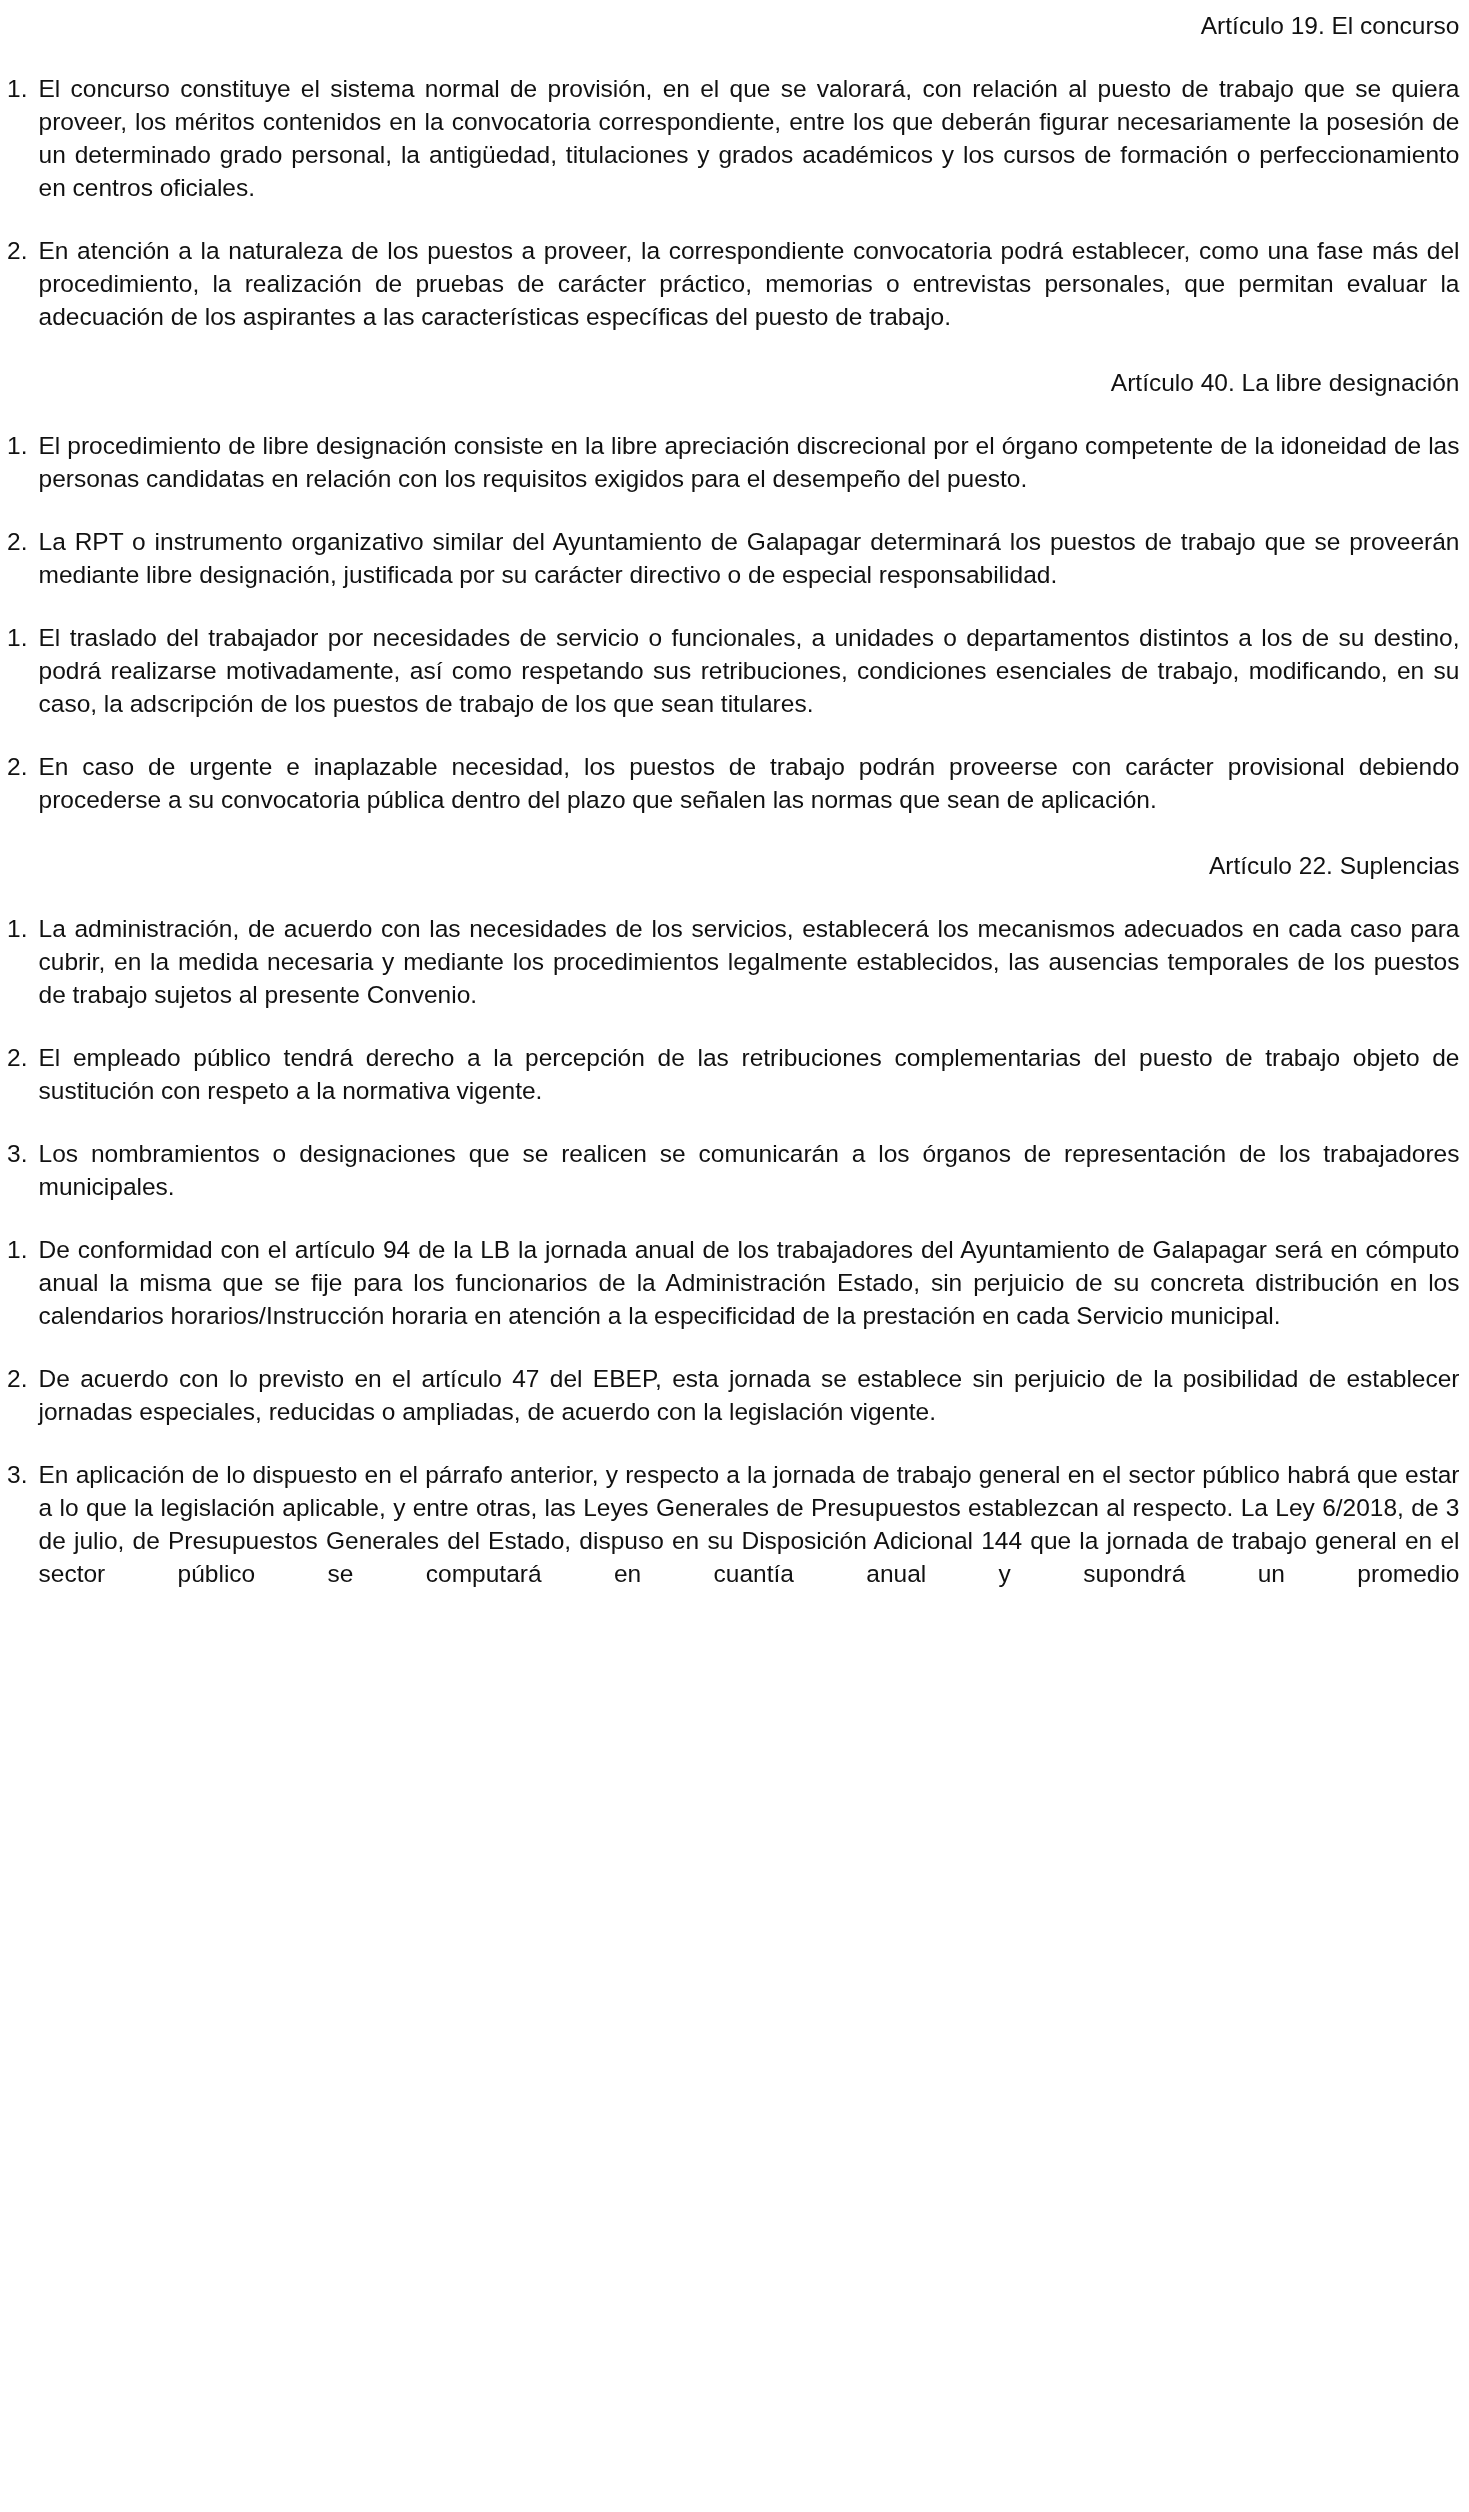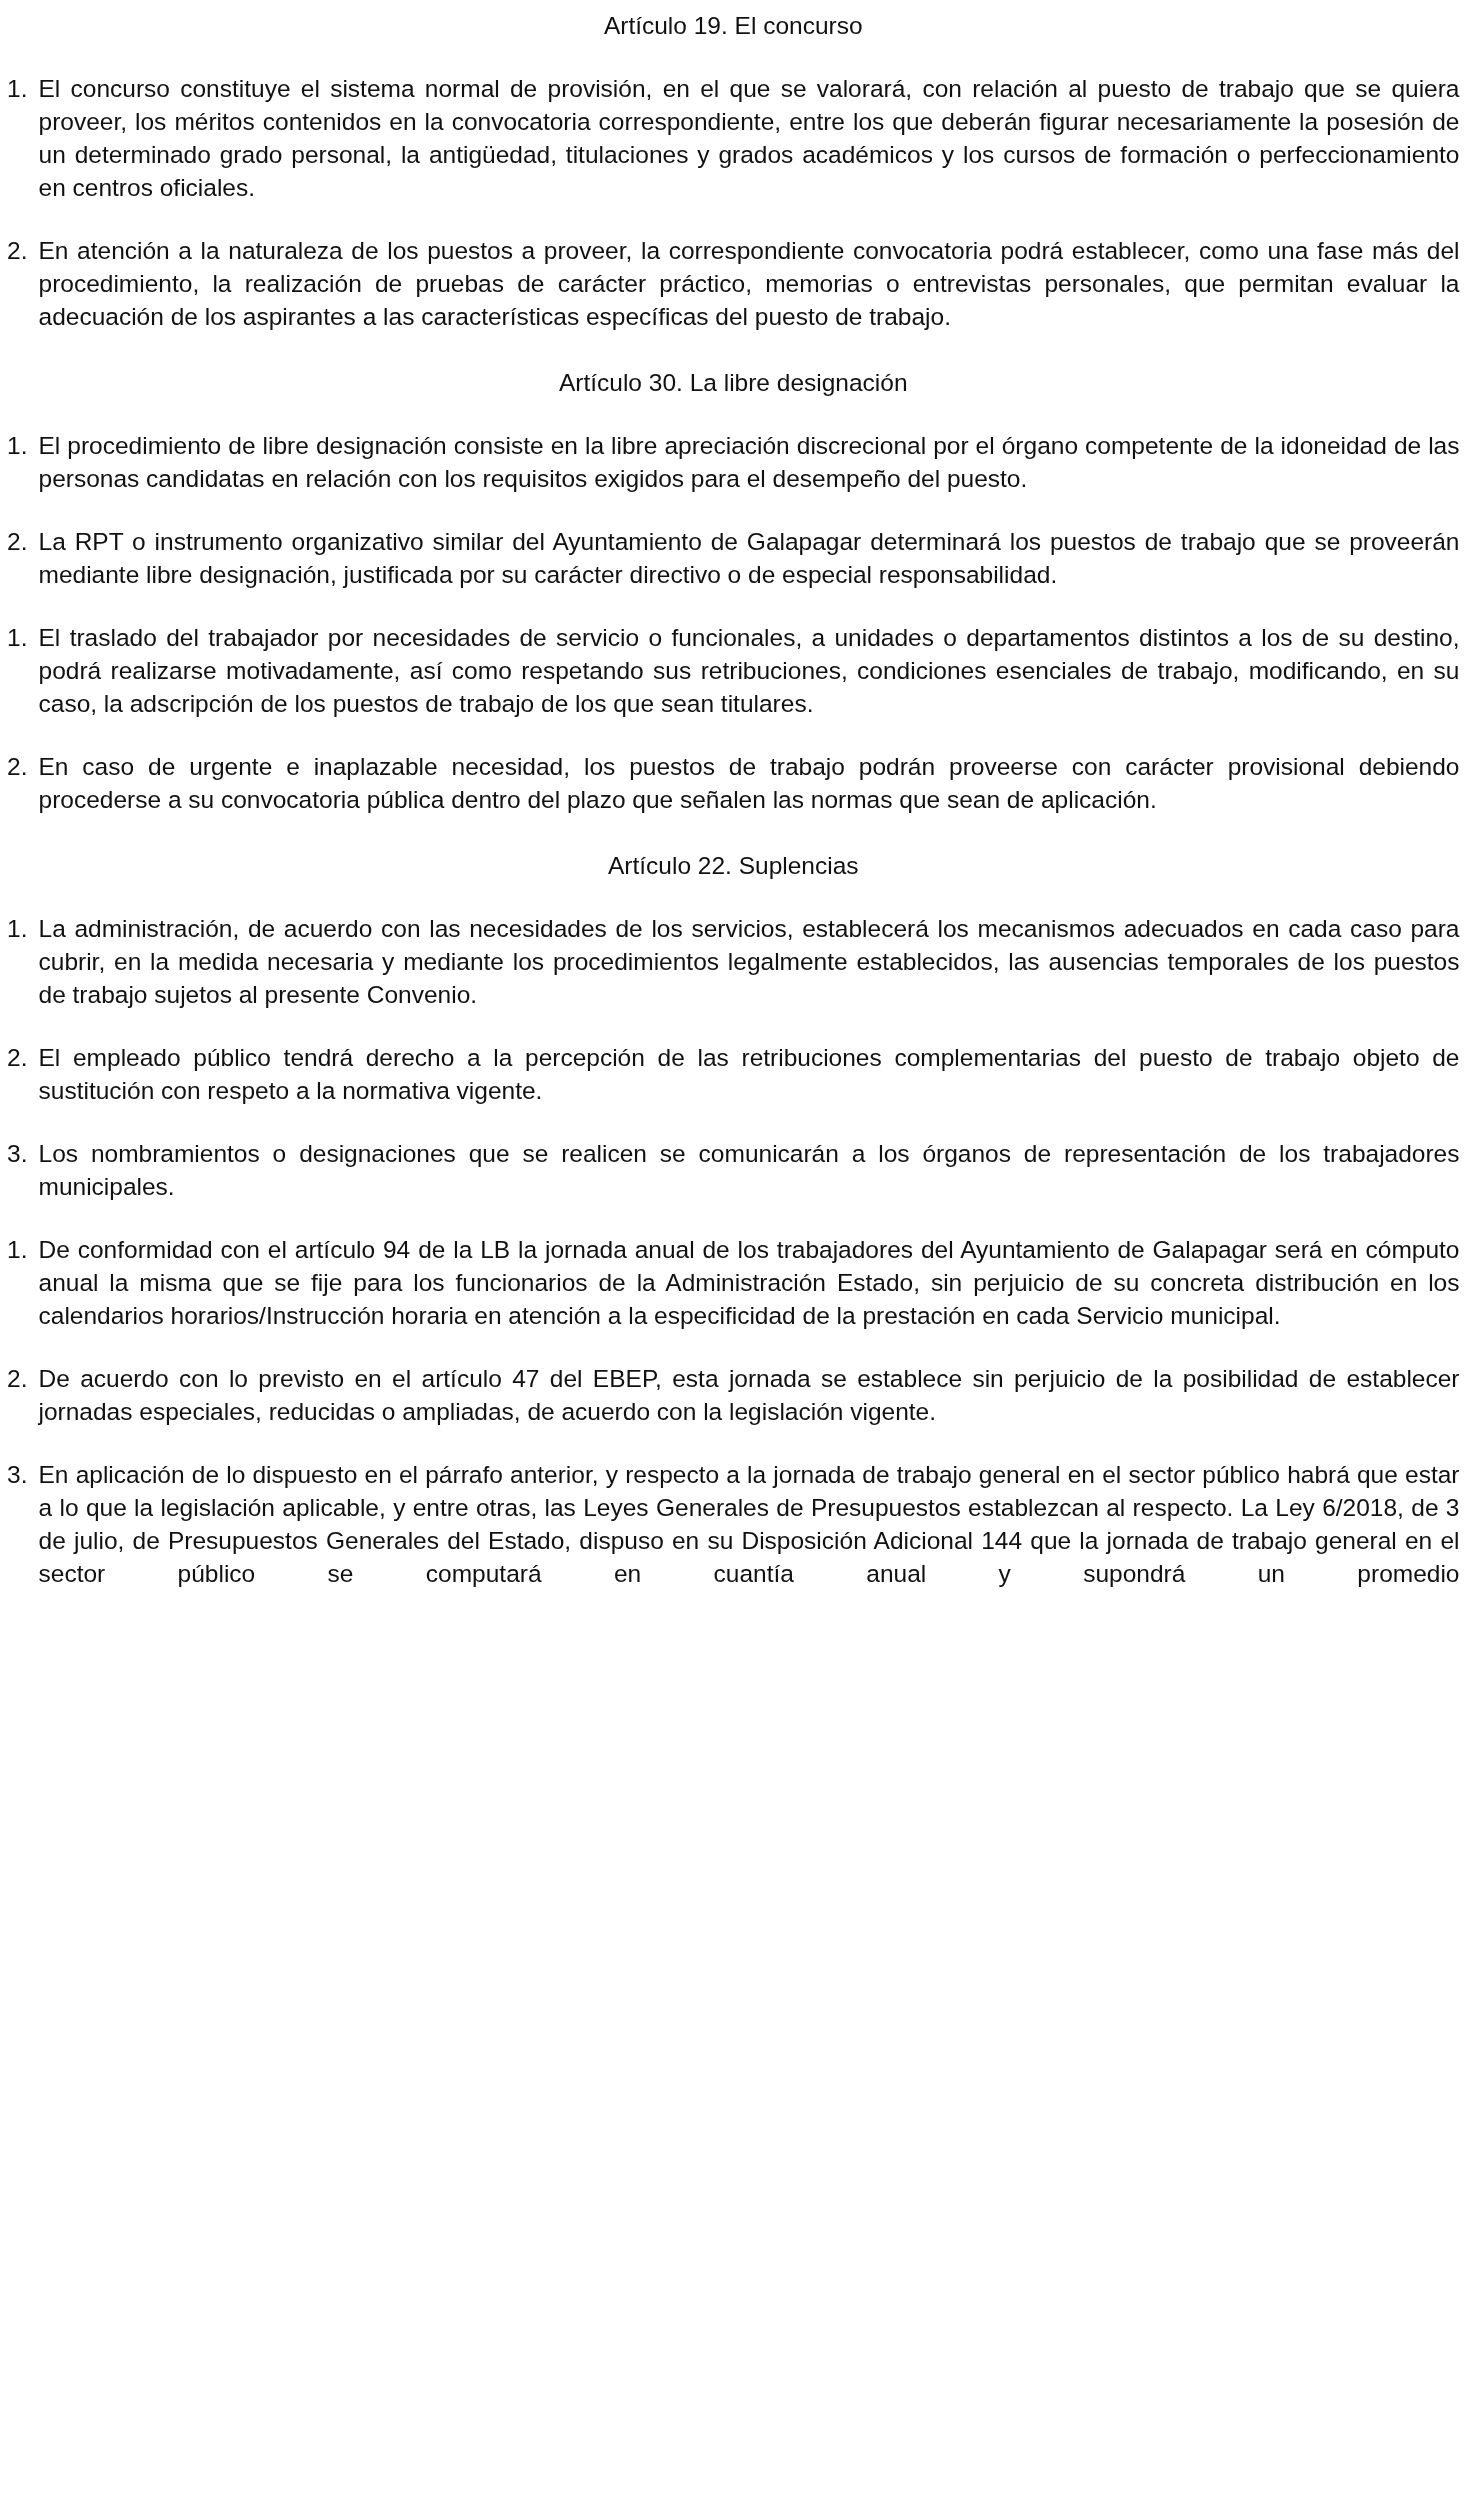--- a/index.html
+++ b/index.html
@@ -13,21 +13,21 @@
     background: #ffffff;
     color: #111111;
     padding: 8.7px 10.5px 52px 7px;
     font-size: 24.5px;
     line-height: 33px;
   }
 
   .article-heading {
     font-weight: normal;
     margin-top: 33px;
-    text-align: center;
+    text-align: right;
   }
   .page > .article:first-child .article-heading { margin-top: 0; }
 
   .list-item {
     display: flex;
     margin-top: 30px;
   }
   .item-number {
     flex: 0 0 31.5px;
     width: 31.5px;
@@ -58,21 +58,21 @@
       <span class="item-number">1.</span>
       <p class="item-text">El concurso constituye el sistema normal de provisión, en el que se valorará, con relación al puesto de trabajo que se quiera proveer, los méritos contenidos en la convocatoria correspondiente, entre los que deberán figurar necesariamente la posesión de un determinado grado personal, la antigüedad, titulaciones y grados académicos y los cursos de formación o perfeccionamiento en centros oficiales.</p>
     </div>
     <div class="list-item">
       <span class="item-number">2.</span>
       <p class="item-text">En atención a la naturaleza de los puestos a proveer, la correspondiente convocatoria podrá establecer, como una fase más del procedimiento, la realización de pruebas de carácter práctico, memorias o entrevistas personales, que permitan evaluar la adecuación de los aspirantes a las características específicas del puesto de trabajo.</p>
     </div>
   </section>
 
   <section class="article">
-    <p class="article-heading">Artículo 30. La libre designación</p>
+    <p class="article-heading">Artículo 40. La libre designación</p>
     <div class="list-item">
       <span class="item-number">1.</span>
       <p class="item-text">El procedimiento de libre designación consiste en la libre apreciación discrecional por el órgano competente de la idoneidad de las personas candidatas en relación con los requisitos exigidos para el desempeño del puesto.</p>
     </div>
     <div class="list-item">
       <span class="item-number">2.</span>
       <p class="item-text">La RPT o instrumento organizativo similar del Ayuntamiento de Galapagar determinará los puestos de trabajo que se proveerán mediante libre designación, justificada por su carácter directivo o de especial responsabilidad.</p>
     </div>
   </section>
 

